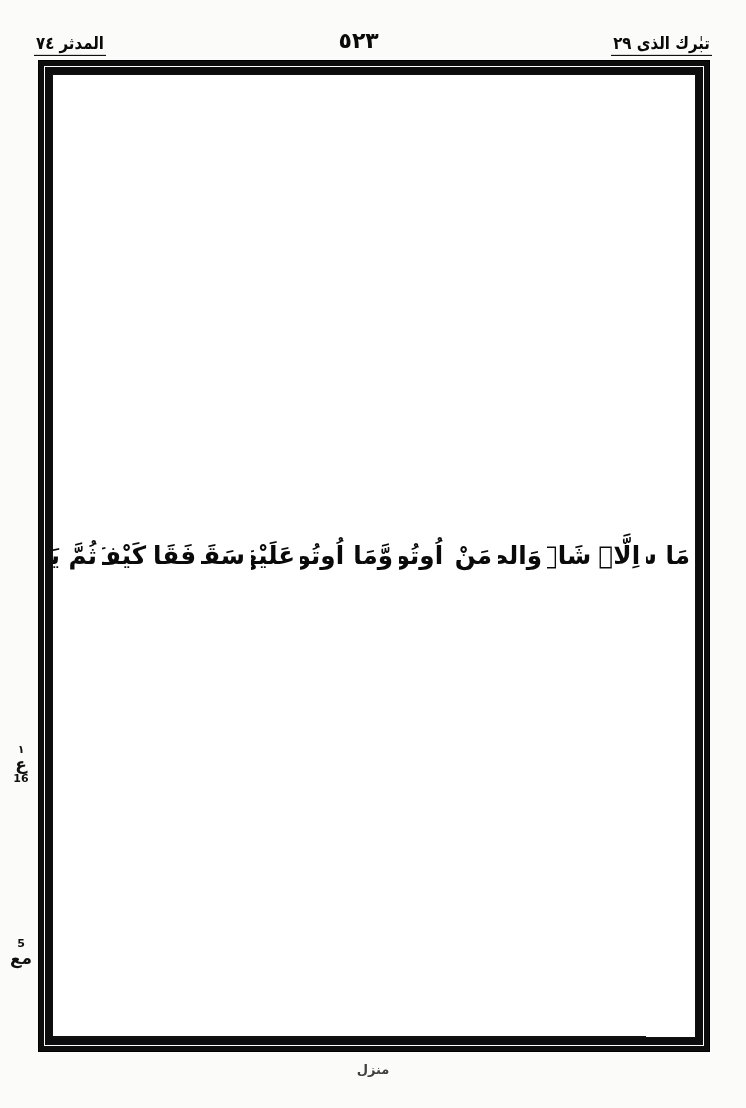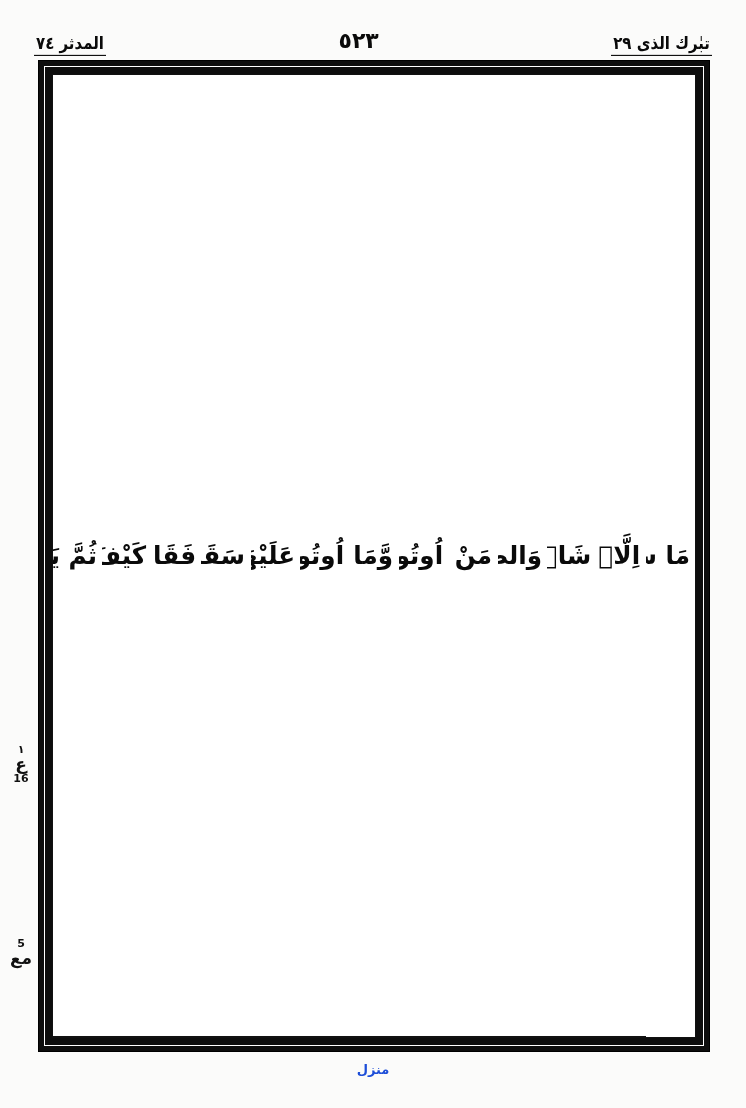--- a/index.html
+++ b/index.html
@@ -96,21 +96,21 @@
     font-size:12px;font-weight:700;line-height:1.05;color:#111;
   }
   .margin-mark .glyph{font-size:17px;display:block;}
   .margin-mark .num{font-size:11px;display:block;}
   #ruku-1{top:744px;}
   #ruku-2{top:938px;}
 
   
   .footer{
     position:absolute;left:0;top:1062px;width:746px;text-align:center;
-    direction:rtl;font-size:13px;font-weight:700;color:#1d4ed8;
+    direction:rtl;font-size:13px;font-weight:700;color:#404040;
   }
 </style>
 </head>
 <body>
 
 <div class="page">
 
   <div class="header">
     <div class="hdr-item hdr-left">المدثر ٧٤</div>
     <div class="hdr-item hdr-page">٥٢٣</div>

